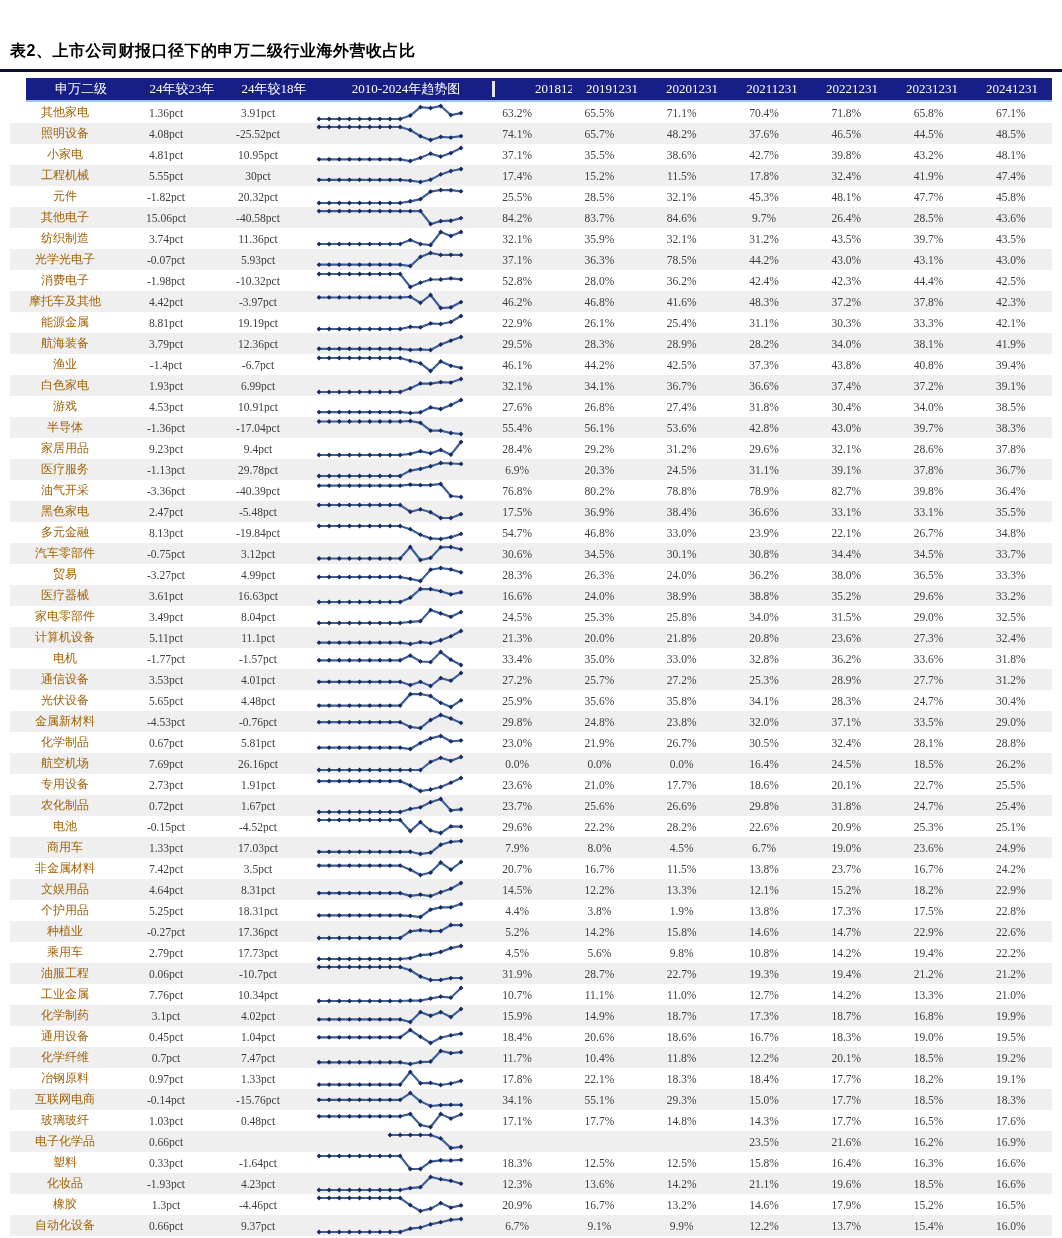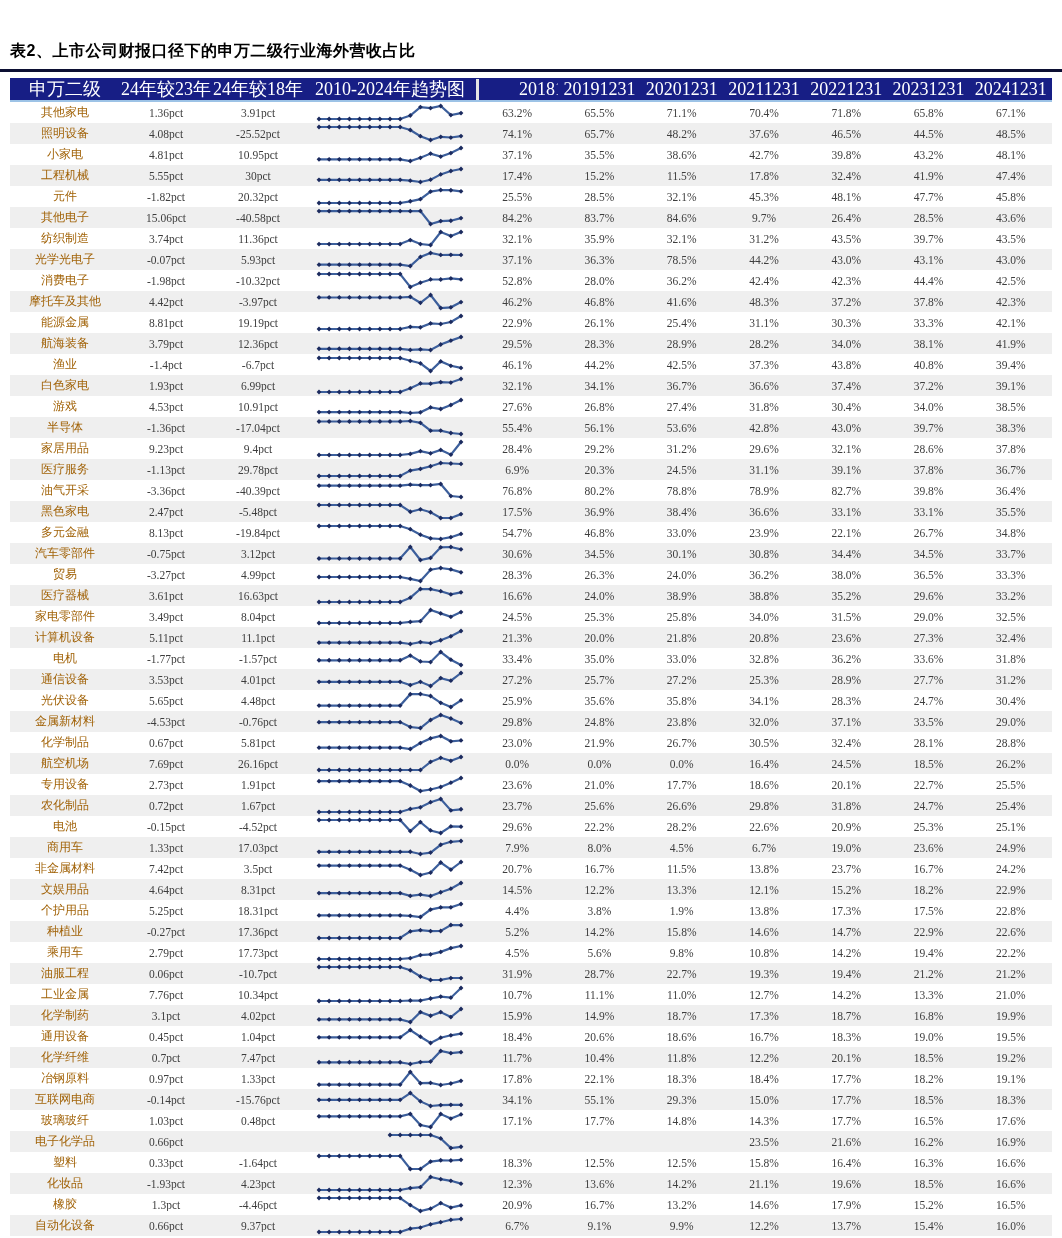--- a/index.html
+++ b/index.html
@@ -24,21 +24,22 @@
   .top-rule{margin-top:3px;}
   .tablewrap{margin:6px 10px 0 10px;width:1042px;}
   .thead{
     display:grid;
     grid-template-columns:110px 92px 92px 172px repeat(7,1fr);
     height:22px;
     background:var(--header-bg,#171e85);
     color:var(--header-text,#ffffff);
     border-bottom:2px solid var(--header-underline,#9dc3e6);
     align-items:center;
-    font-size:18px;
+    font-size:13px;
+    margin-left:16px;
   }
   .thead .hc{text-align:center;white-space:nowrap;overflow:hidden;}
   .thead .hc.gap{border-left:3px solid #e5e5e5;padding-left:40px;}
   .trow{
     display:grid;
     grid-template-columns:110px 92px 92px 172px repeat(7,1fr);
     height:21px;
     align-items:center;
     font-size:11.5px;
   }

